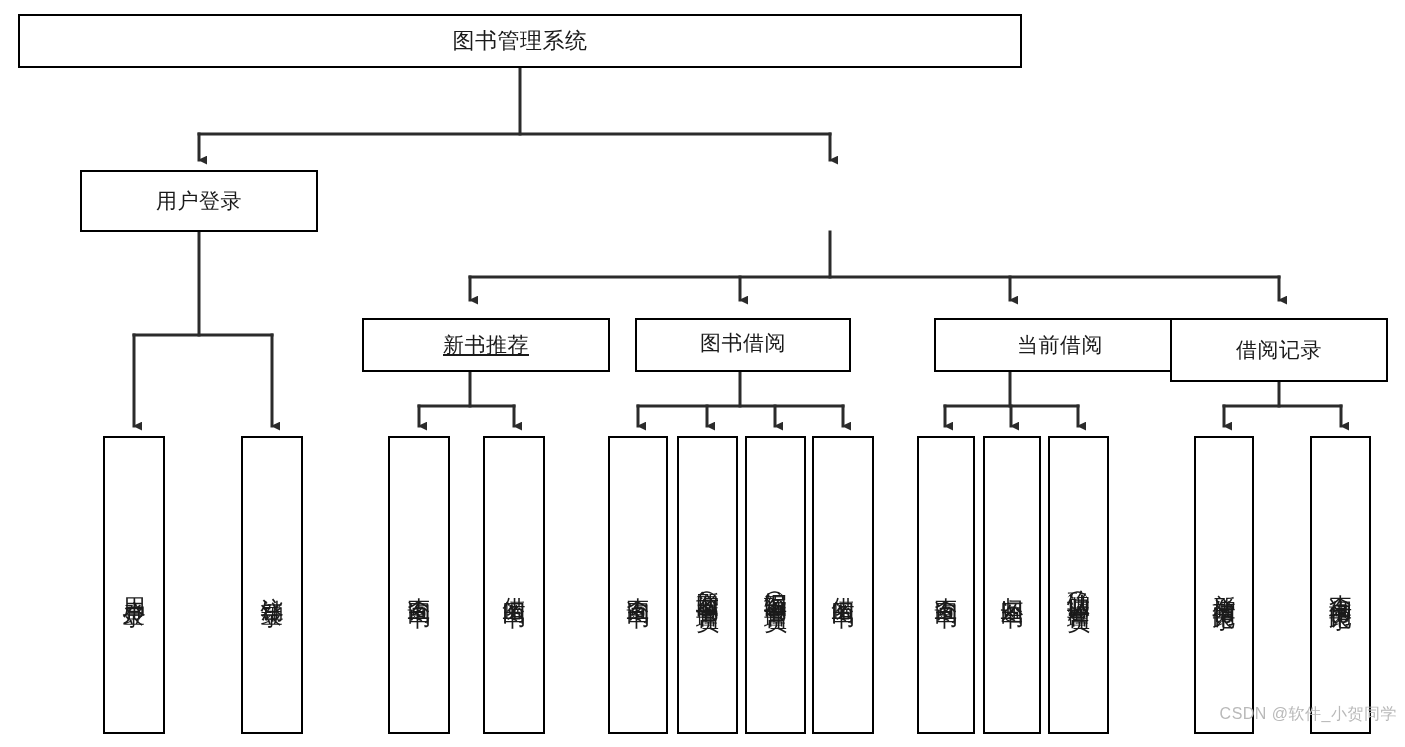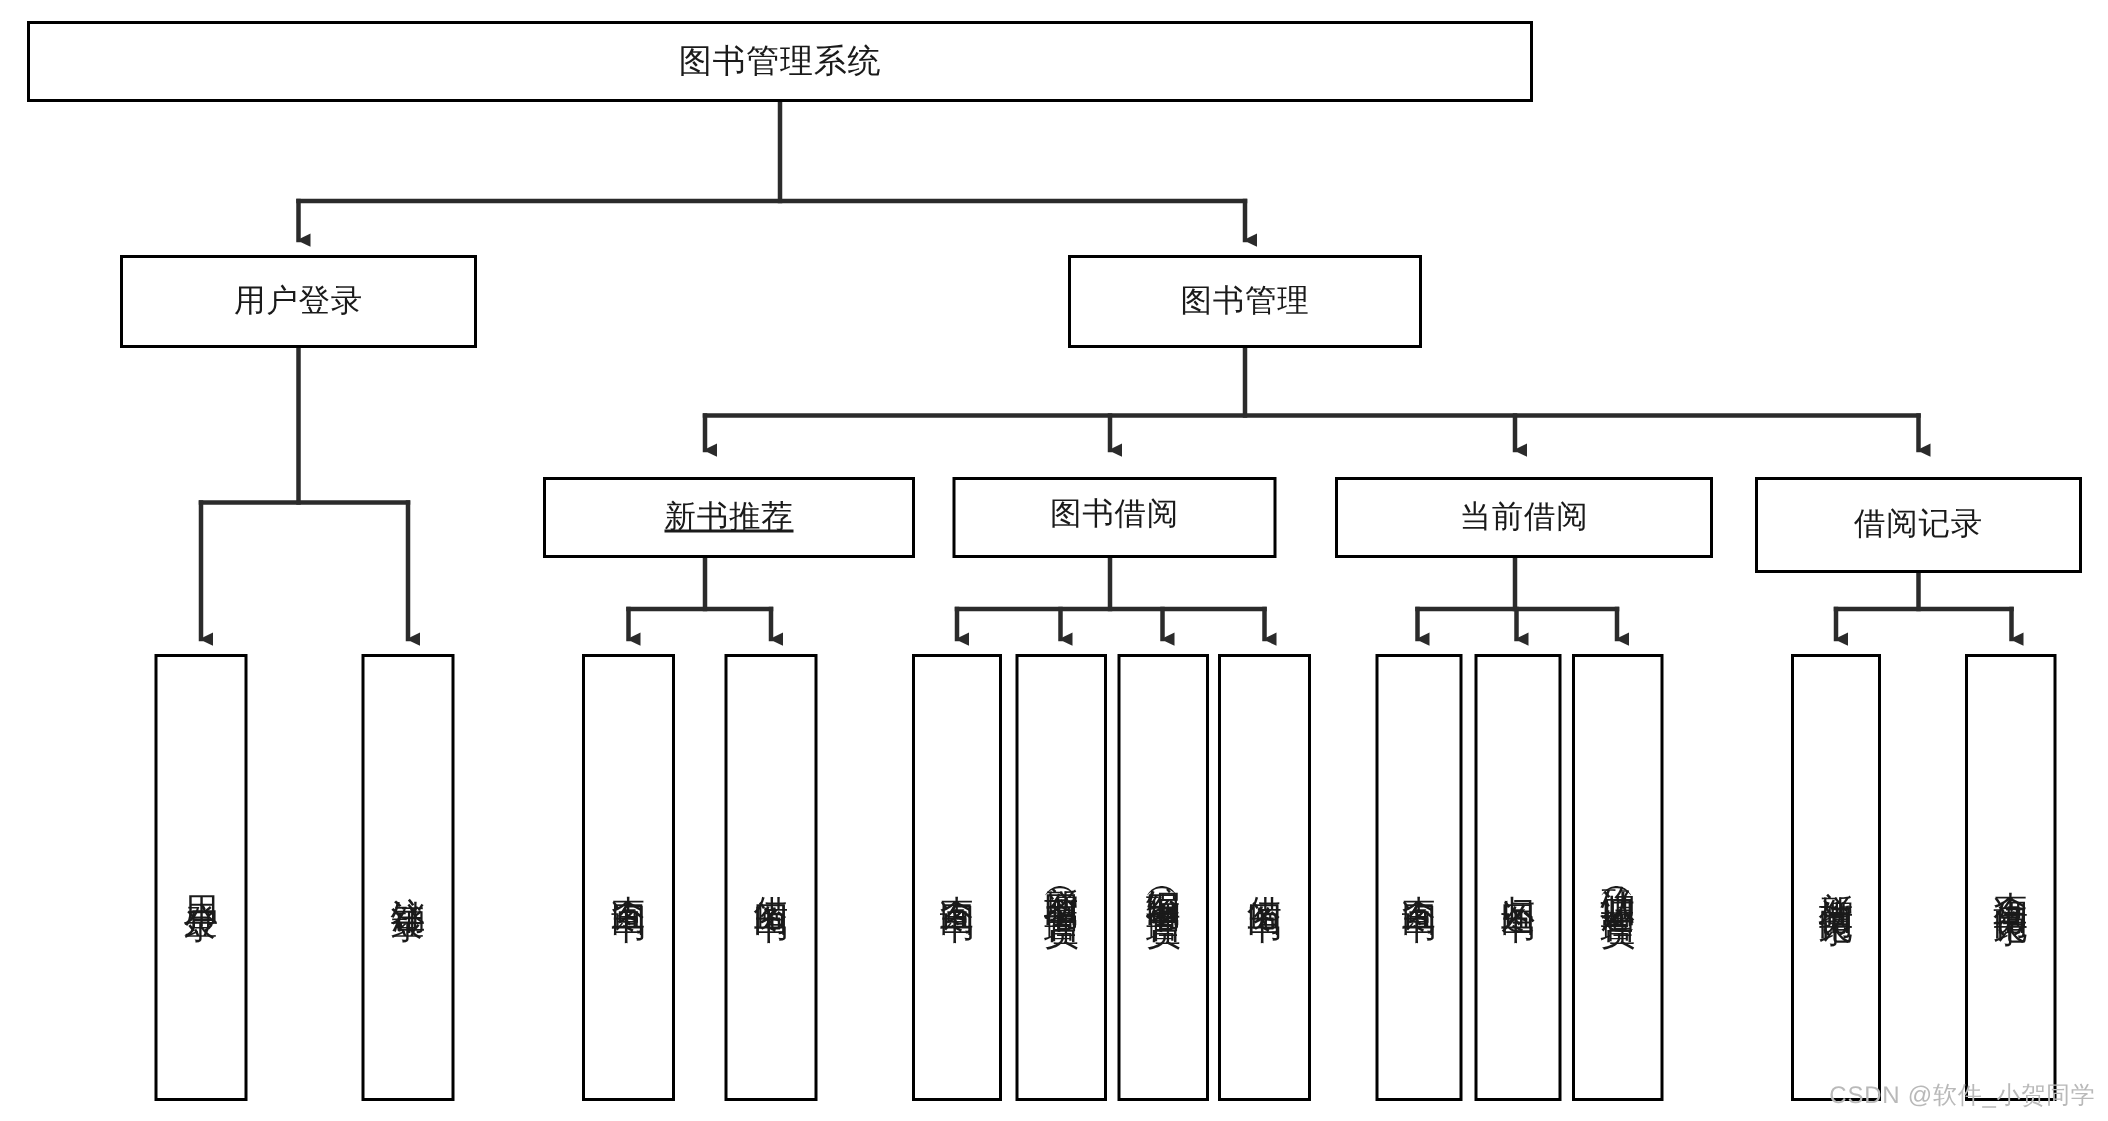--- a/index.html
+++ b/index.html
@@ -53,21 +53,21 @@
     writing-mode: vertical-rl;
     text-orientation: upright;
     font-size: 23px;
     letter-spacing: 3px;
     line-height: 1;
   }
   .node.root .lbl { font-size: 22px; }
   #watermark {
     position: absolute;
     right: 8px;
-    bottom: 6px;
+    bottom: 22px;
     font-size: 16px;
     color: #b9b9b9;
     letter-spacing: 0.5px;
     white-space: nowrap;
   }
 </style>
 </head>
 <body>
 
 <div id="canvas">
@@ -122,31 +122,28 @@
     </g>
   </svg>
 
   <div class="node horiz root" style="left:18px; top:14px; width:1004px; height:54px;">
     <span class="lbl">图书管理系统</span>
   </div>
 
   <div class="node horiz" style="left:80px; top:170px; width:238px; height:62px;">
     <span class="lbl">用户登录</span>
   </div>
-  <div class="node horiz" style="left:712px; top:170px; width:236px; height:62px;">
-    <span class="lbl">图书管理</span>
-  </div>
 
   <div class="node horiz" style="left:362px; top:318px; width:248px; height:54px;text-decoration:underline;">
     <span class="lbl">新书推荐</span>
   </div>
   <div class="node horiz" style="left:635px; top:318px; width:216px; height:54px;font-family:Liberation Mono, monospace;">
     <span class="lbl">图书借阅</span>
   </div>
-  <div class="node horiz" style="left:890px; top:318px; width:252px; height:54px;">
+  <div class="node horiz" style="left:934px; top:318px; width:252px; height:54px;">
     <span class="lbl">当前借阅</span>
   </div>
   <div class="node horiz" style="left:1170px; top:318px; width:218px; height:64px;">
     <span class="lbl">借阅记录</span>
   </div>
 
   <div class="node vert" style="left:103px; top:436px; width:62px; height:298px;">
     <span class="lbl">用户登录</span>
   </div>
   <div class="node vert" style="left:241px; top:436px; width:62px; height:298px;">

